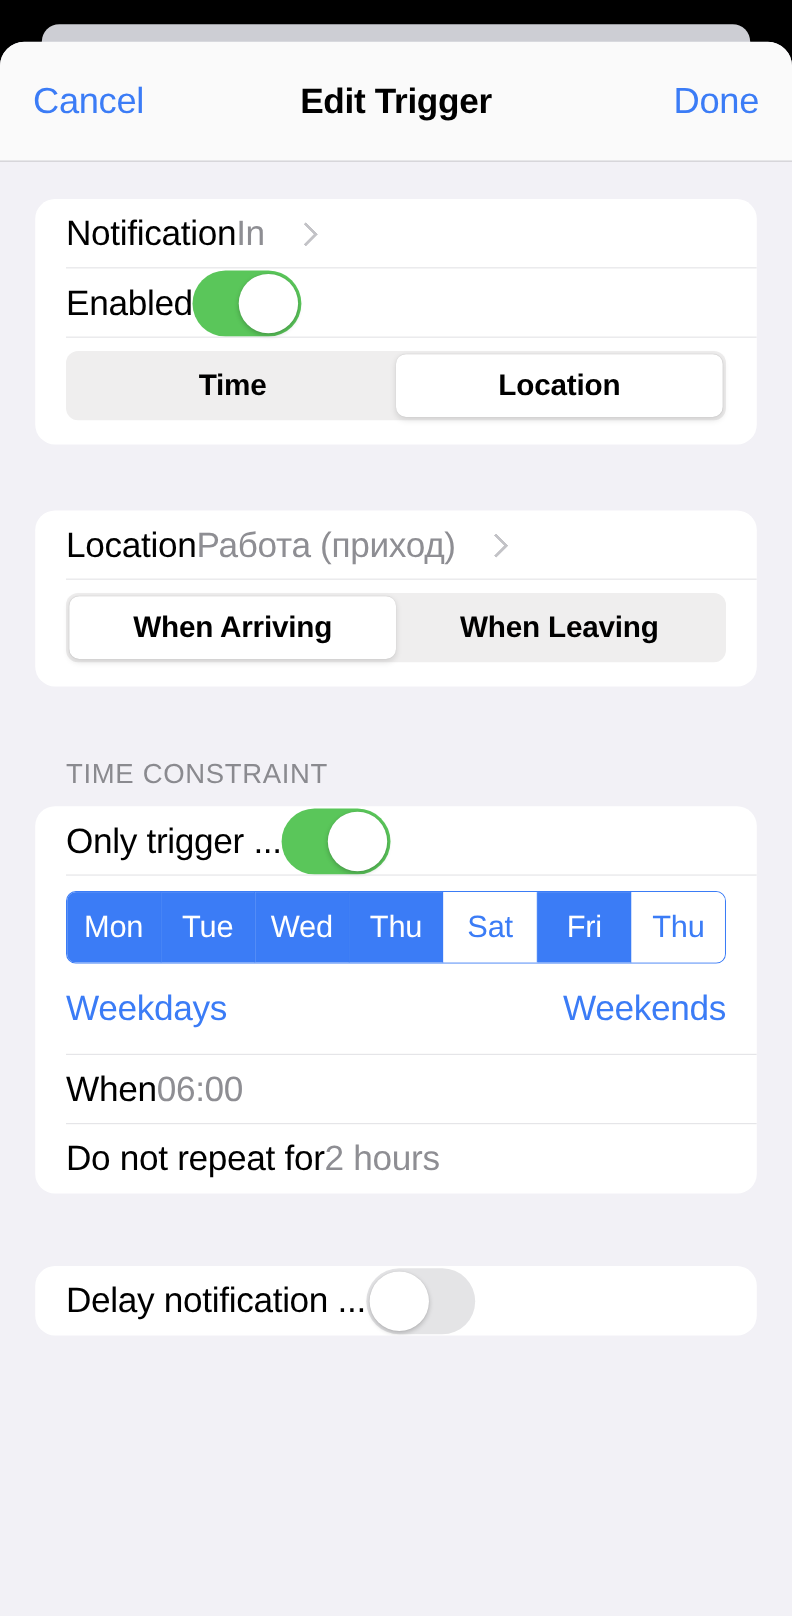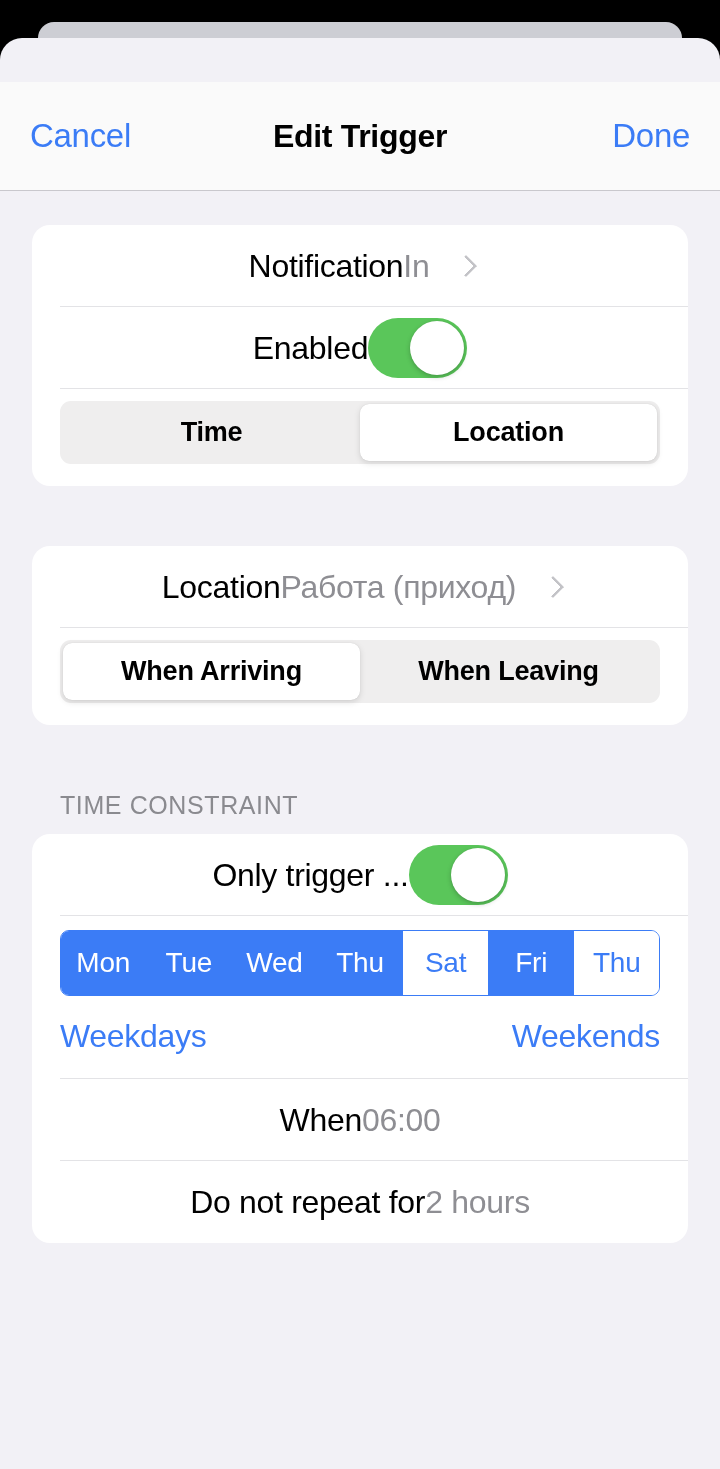--- a/index.html
+++ b/index.html
@@ -38,21 +38,20 @@
   
   .navbar {
     position: relative;
     height: 109px;
     background: #fafafa;
     border-bottom: 1px solid #c9c8cd;
     display: flex;
     align-items: center;
     justify-content: space-between;
     padding: 0 30px;
-    margin-top: 44px;
   }
   .nav-btn {
     font-size: 33px;
     color: #3b7cf6;
     letter-spacing: -0.3px;
     white-space: nowrap;
   }
   .nav-title {
     position: absolute;
     left: 0; right: 0;
@@ -75,22 +74,22 @@
   }
 
   .gap-sm { height: 34px; }
   .gap-md { height: 60px; }
   .gap-lg { height: 66px; }
 
   .row {
     position: relative;
     display: flex;
     align-items: center;
-    justify-content: center;
-    height: 82px;
+    justify-content: flex-start;
+    height: 63px;
     padding: 0 28px;
   }
   .row.sep::after {
     content: "";
     position: absolute;
     left: 28px; right: 0; bottom: 0;
     height: 1px;
     background: #e3e3e6;
   }
   .row-label {
@@ -324,15 +323,23 @@
 
       <div class="row">
         <div class="row-label">Do not repeat for</div>
         <div class="row-value">2 hours</div>
       </div>
 
     </div>
 
     <div class="gap-lg"></div>
 
+    <div class="card">
+      <div class="row">
+        <div class="row-label">Delay notification ...</div>
+        <div class="toggle off">
+          <div class="knob"></div>
+        </div>
+      </div>
+    </div>
 
   </div>
 </div>
 
 </body></html>

